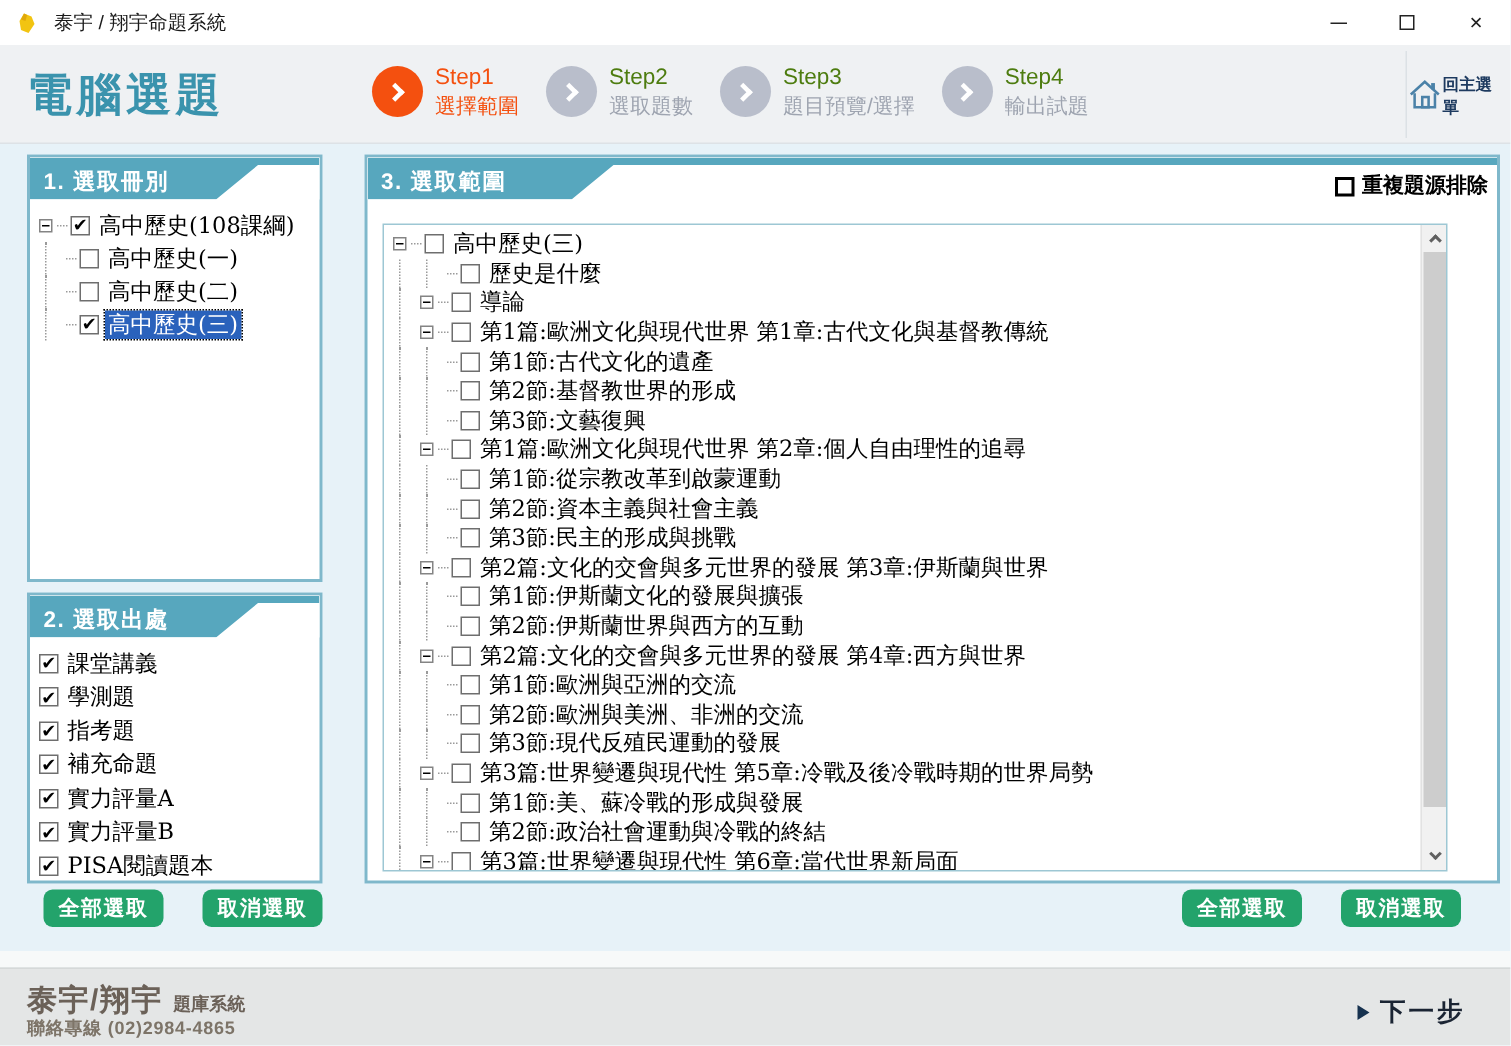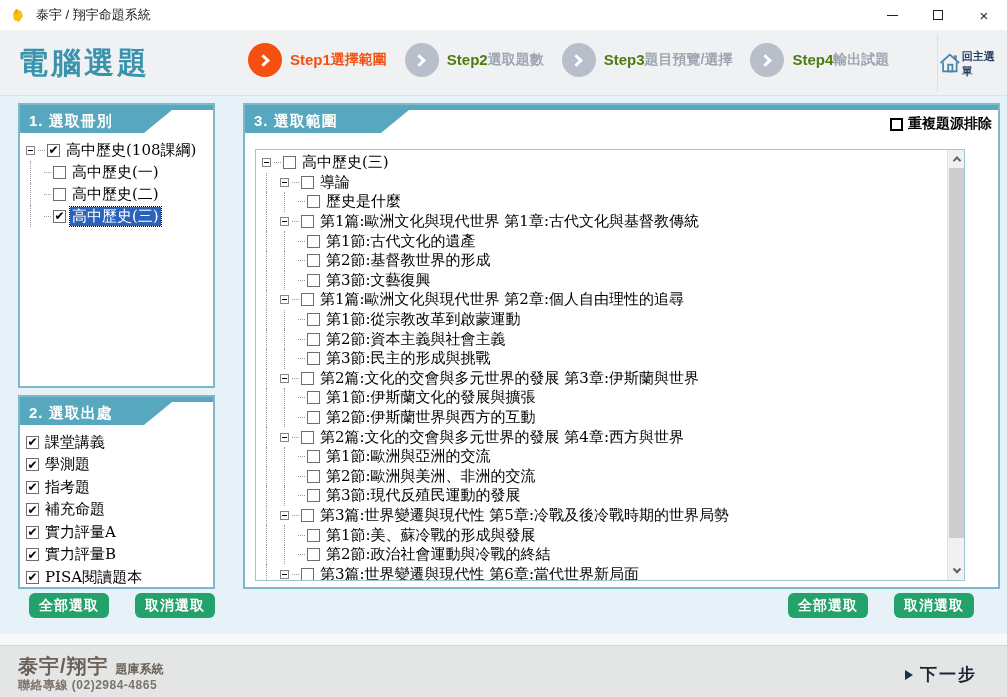--- a/index.html
+++ b/index.html
@@ -17,21 +17,21 @@
   .glyph-close { font-size:15px; line-height:1; }
 
   
   .header { position:absolute; left:0; top:30px; width:1007px; height:66px; background:#EFF1F3; border-bottom:1px solid #DDE2E6; }
   .page-title { position:absolute; left:18px; top:13px; font-size:30px; font-weight:bold; color:#3A93AD; letter-spacing:3px; }
   .steps { position:absolute; left:248px; top:13px; display:flex; align-items:center; gap:18px; }
   .step { display:flex; align-items:center; gap:8px; }
   .step-circle { width:34px; height:34px; border-radius:50%; background:#B9BECB; display:flex; align-items:center; justify-content:center; }
   .step.active .step-circle { background:#F4500F; }
   .step-chevron { width:9px; height:9px; border-top:3px solid #fff; border-right:3px solid #fff; transform:rotate(45deg); margin-left:-4px; }
-  .step-texts { display:flex; line-height:1.25;font-weight:bold; }
+  .step-texts { display:flex; flex-direction:column; line-height:1.25; }
   .step-num { font-size:15px; color:#4d7c0f; }
   .step-label { font-size:14px; color:#9EA4B0; }
   .step.active .step-num, .step.active .step-label { color:#F4500F; }
   .home { position:absolute; right:8px; top:4px; width:62px; height:58px; border-left:1px solid #DCE1E5; display:flex; align-items:center; justify-content:center; cursor:pointer; }
   .home-label { font-size:11px; color:#1D3A5F; font-weight:bold; margin-top:2px; }
 
   
   .panel { position:absolute; background:#fff; border:2px solid #7FB8CB; }
   .panel-head { position:absolute; left:0; top:0; right:0; height:28px; background:#fff; }
   .panel-head .tab { position:absolute; inset:0; background:#57A7BE; }
@@ -250,31 +250,31 @@
   <div class="scope-box">
     <div class="scope-tree" id="scope-tree">
         <div class="trow">
           <span class="exp"></span>
           <span class="twig"></span>
           <span class="cbx"></span>
           <span class="tlabel">高中歷史(三)</span>
         </div>
         <div class="trow">
           <span class="indent"></span>
+          <span class="indent"></span>
+          <span class="twig"></span>
+          <span class="cbx"></span>
+          <span class="tlabel">歷史是什麼</span>
+        </div>
+        <div class="trow">
+          <span class="indent"></span>
           <span class="exp"></span>
           <span class="twig"></span>
           <span class="cbx"></span>
           <span class="tlabel">導論</span>
-        </div>
-        <div class="trow">
-          <span class="indent"></span>
-          <span class="indent"></span>
-          <span class="twig"></span>
-          <span class="cbx"></span>
-          <span class="tlabel">歷史是什麼</span>
         </div>
         <div class="trow">
           <span class="indent"></span>
           <span class="exp"></span>
           <span class="twig"></span>
           <span class="cbx"></span>
           <span class="tlabel">第1篇:歐洲文化與現代世界 第1章:古代文化與基督教傳統</span>
         </div>
         <div class="trow">
           <span class="indent"></span>

